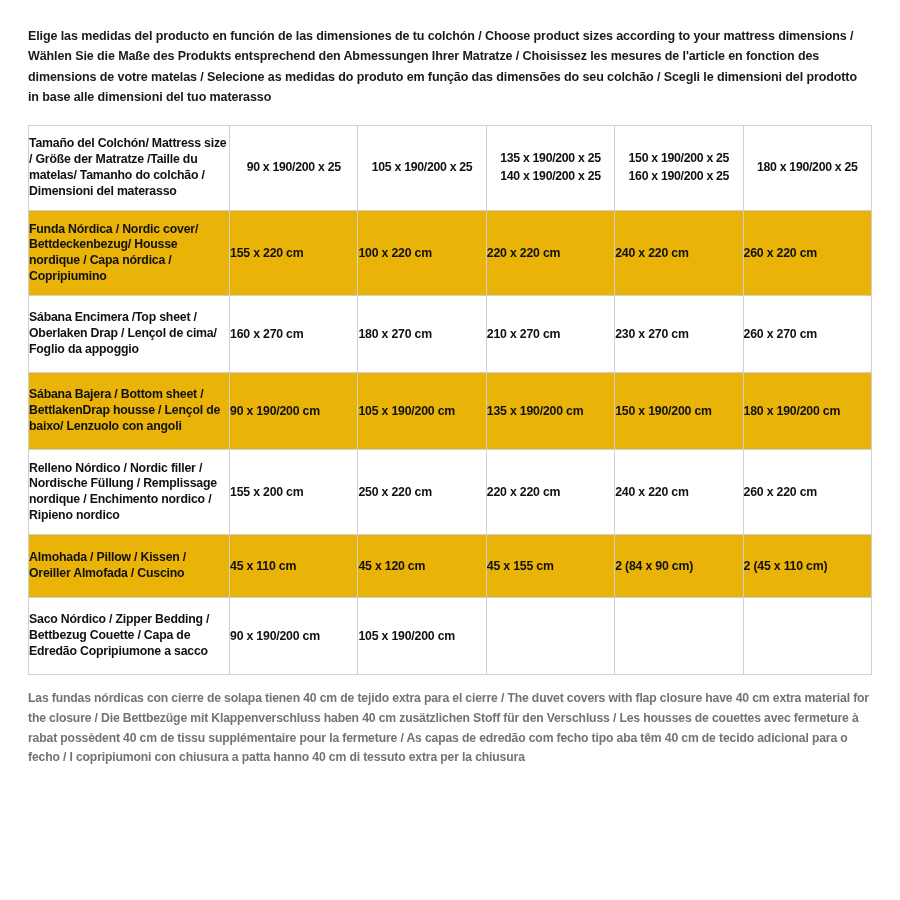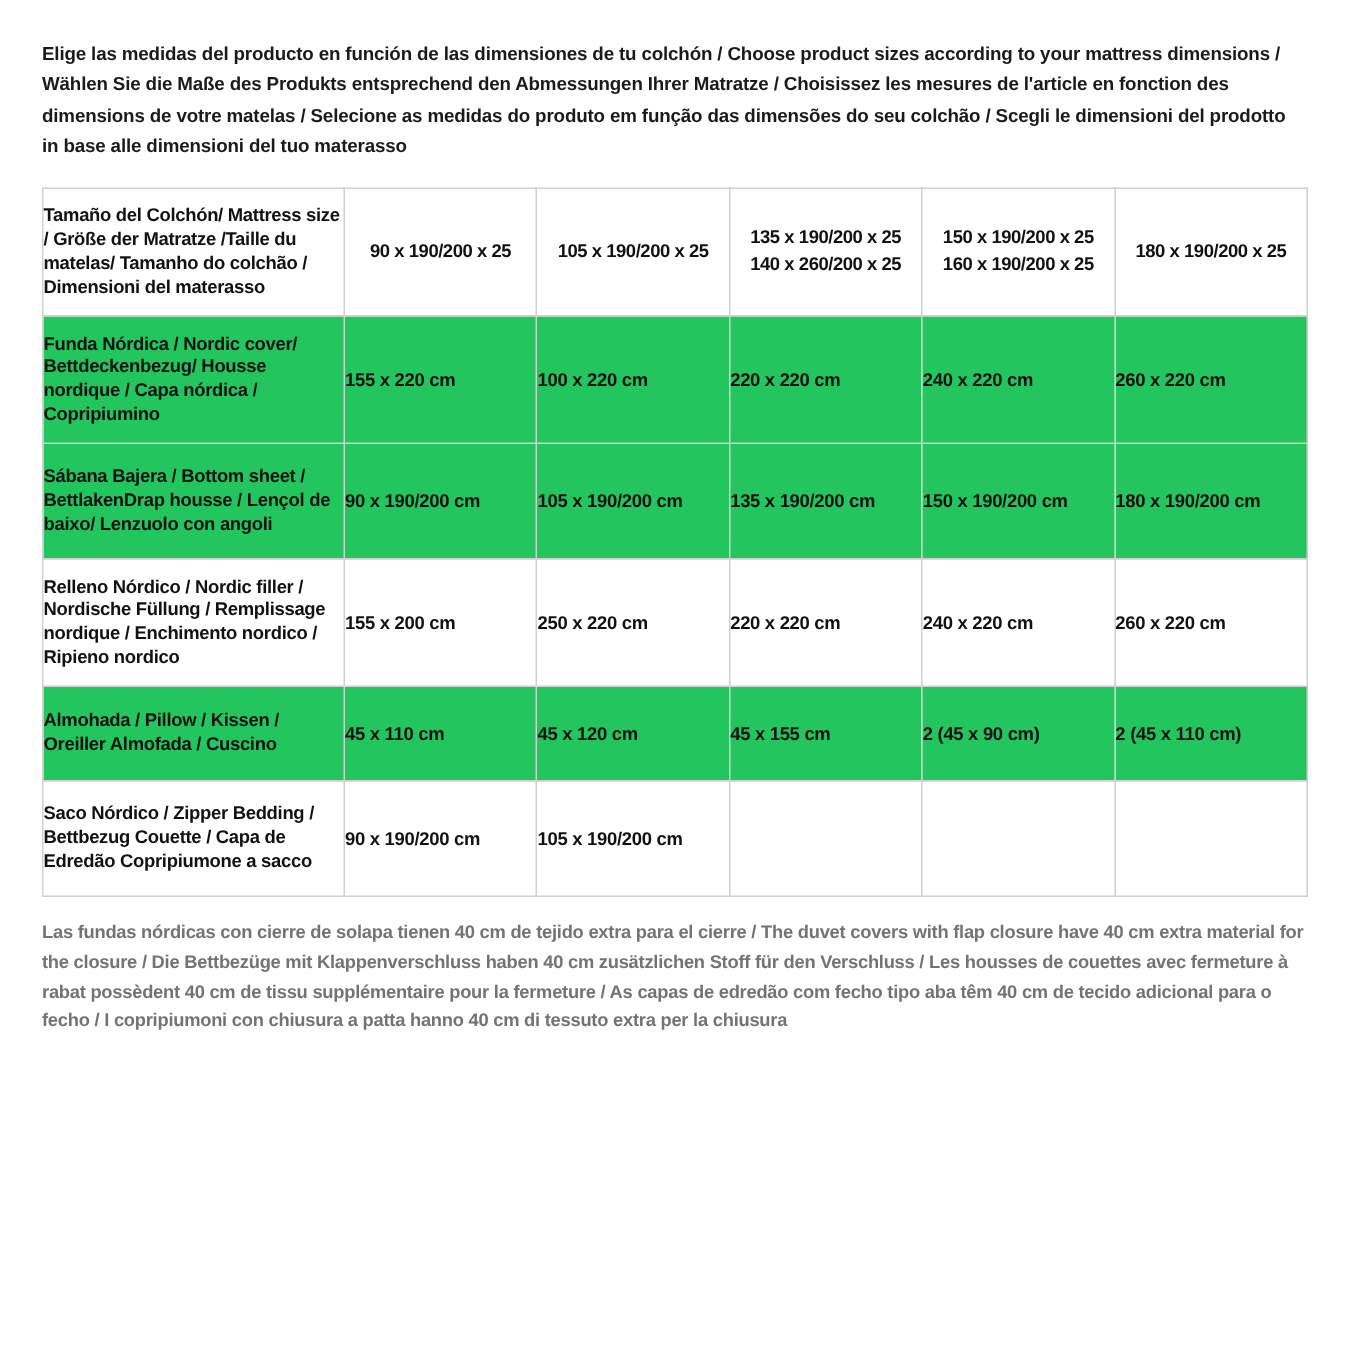--- a/index.html
+++ b/index.html
@@ -37,21 +37,21 @@
   }
   table.size-table td {
     border: 1px solid #d0d0d0;
     vertical-align: middle;
     padding: 0;
   }
   .row-head {
     background: #ffffff;
   }
   .row-alt td {
-    background: #22c55e;
+    background: #eab308;
   }
   .row-plain td {
     background: #ffffff;
   }
   td.label-cell {
     width: 200px;
     padding: 8px 6px 8px 8px;
     font-size: 12.3px;
     font-weight: bold;
     line-height: 1.28;
@@ -123,21 +123,21 @@
           </div>
         </td>
         <td class="hdr-val">
           <div class="two-line">
             <span>105 x 190/200 x 25</span>
           </div>
         </td>
         <td class="hdr-val">
           <div class="two-line">
             <span>135 x 190/200 x 25</span>
-            <span>140 x 260/200 x 25</span>
+            <span>140 x 190/200 x 25</span>
           </div>
         </td>
         <td class="hdr-val">
           <div class="two-line">
             <span>150 x 190/200 x 25</span>
             <span>160 x 190/200 x 25</span>
           </div>
         </td>
         <td class="hdr-val">
           <div class="two-line">
@@ -148,20 +148,28 @@
 
       <tr class="row-alt">
         <td class="label-cell tall">Funda Nórdica /  Nordic cover/ Bettdeckenbezug/ Housse nordique / Capa nórdica / Copripiumino</td>
         <td class="val-cell">155 x 220 cm</td>
         <td class="val-cell">100 x 220 cm</td>
         <td class="val-cell">220 x 220 cm</td>
         <td class="val-cell">240 x 220 cm</td>
         <td class="val-cell">260 x 220 cm</td>
       </tr>
 
+      <tr class="row-plain">
+        <td class="label-cell mid">Sábana Encimera /Top sheet / Oberlaken Drap / Lençol de cima/ Foglio da appoggio</td>
+        <td class="val-cell">160 x 270 cm</td>
+        <td class="val-cell">180 x 270 cm</td>
+        <td class="val-cell">210 x 270 cm</td>
+        <td class="val-cell">230 x 270 cm</td>
+        <td class="val-cell">260 x 270 cm</td>
+      </tr>
 
       <tr class="row-alt">
         <td class="label-cell mid">Sábana Bajera / Bottom sheet / BettlakenDrap housse / Lençol de baixo/ Lenzuolo con angoli</td>
         <td class="val-cell">90 x 190/200 cm</td>
         <td class="val-cell">105 x 190/200 cm</td>
         <td class="val-cell">135 x 190/200 cm</td>
         <td class="val-cell">150 x 190/200 cm</td>
         <td class="val-cell">180 x 190/200 cm</td>
       </tr>
 
@@ -172,21 +180,21 @@
         <td class="val-cell">220 x 220 cm</td>
         <td class="val-cell">240 x 220 cm</td>
         <td class="val-cell">260 x 220 cm</td>
       </tr>
 
       <tr class="row-alt">
         <td class="label-cell short">Almohada  / Pillow / Kissen / Oreiller Almofada / Cuscino</td>
         <td class="val-cell">45 x 110 cm</td>
         <td class="val-cell">45 x 120 cm</td>
         <td class="val-cell">45 x 155 cm</td>
-        <td class="val-cell">2 (45 x 90 cm)</td>
+        <td class="val-cell">2 (84 x 90 cm)</td>
         <td class="val-cell">2 (45 x 110 cm)</td>
       </tr>
 
 
       <tr class="row-plain">
         <td class="label-cell mid">Saco Nórdico / Zipper Bedding / Bettbezug Couette  / Capa de Edredão Copripiumone a sacco</td>
         <td class="val-cell">90 x 190/200 cm</td>
         <td class="val-cell">105 x 190/200 cm</td>
         <td class="val-cell"></td>
         <td class="val-cell"></td>

